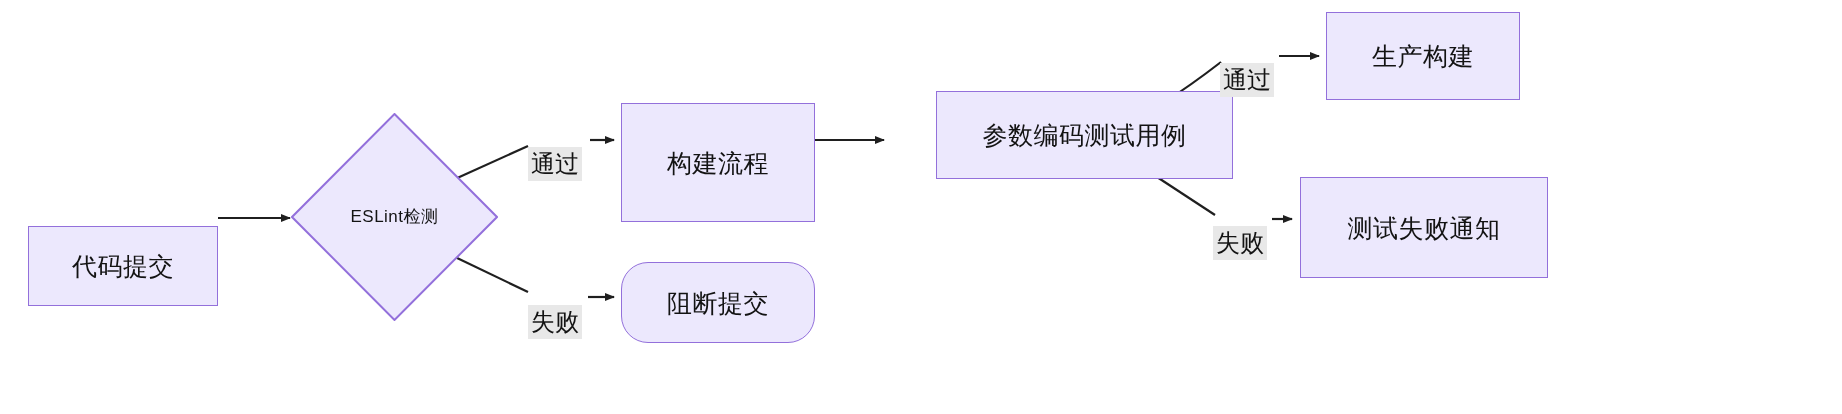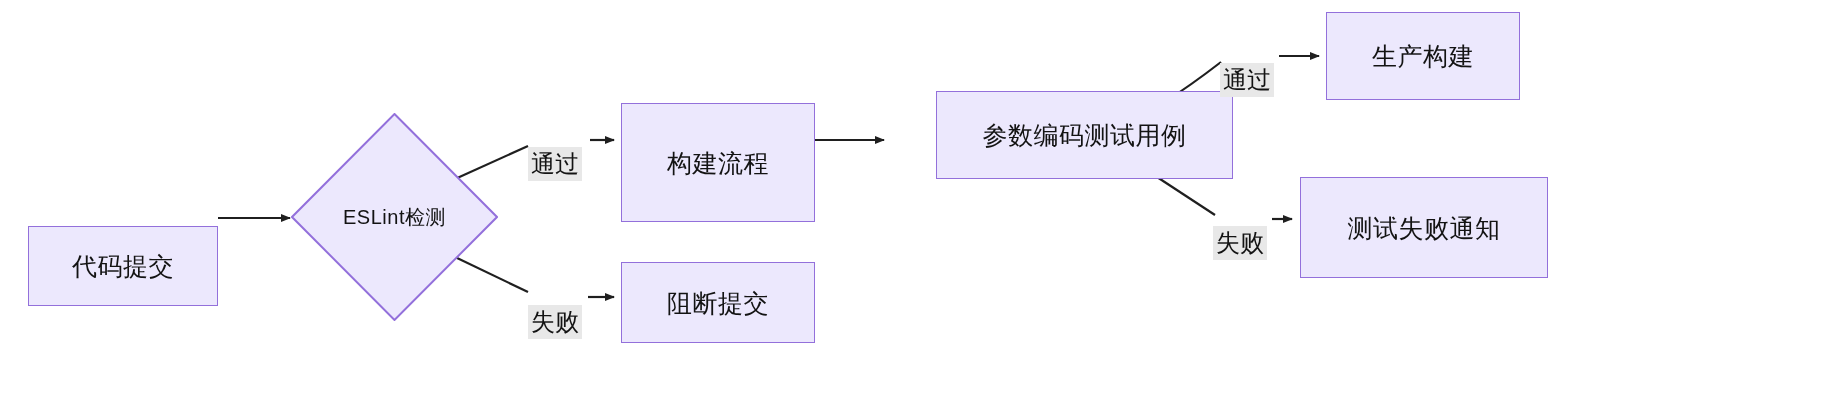--- a/index.html
+++ b/index.html
@@ -47,21 +47,21 @@
   .diamond-shape {
     position: absolute;
     left: 0;
     top: 0;
     width: 100%;
     height: 100%;
   }
   .diamond-label {
     position: relative;
     z-index: 2;
-    font-size: 20px;
+    font-size: 17px;
     color: #131313;
     white-space: nowrap;
   }
   .edge-label {
     position: absolute;
     background: #e8e8e8;
     color: #131313;
     font-size: 24px;
     line-height: 1.25;
     padding: 2px 3px;
@@ -107,21 +107,21 @@
     <svg class="diamond-shape" viewBox="0 0 207 208" xmlns="http://www.w3.org/2000/svg" preserveAspectRatio="none">
       <polygon points="103.5,1 206,104 103.5,207 1,104" fill="#ece8fd" stroke="#9370db" stroke-width="2"></polygon>
     </svg>
     <span class="diamond-label">ESLint检测</span>
   </div>
 
   <div class="node" style="left:621px; top:103px; width:194px; height:119px;">
     <span>构建流程</span>
   </div>
 
-  <div class="node" style="left:621px; top:262px; width:194px; height:81px;">
+  <div class="node" style="left:621px; top:262px; width:194px; height:81px;border-radius:27px;">
     <span>阻断提交</span>
   </div>
 
   <div class="node" style="left:889px; top:91px; width:297px; height:88px;margin-left:47px;">
     <span>参数编码测试用例</span>
   </div>
 
   <div class="node" style="left:1326px; top:12px; width:194px; height:88px;">
     <span>生产构建</span>
   </div>

